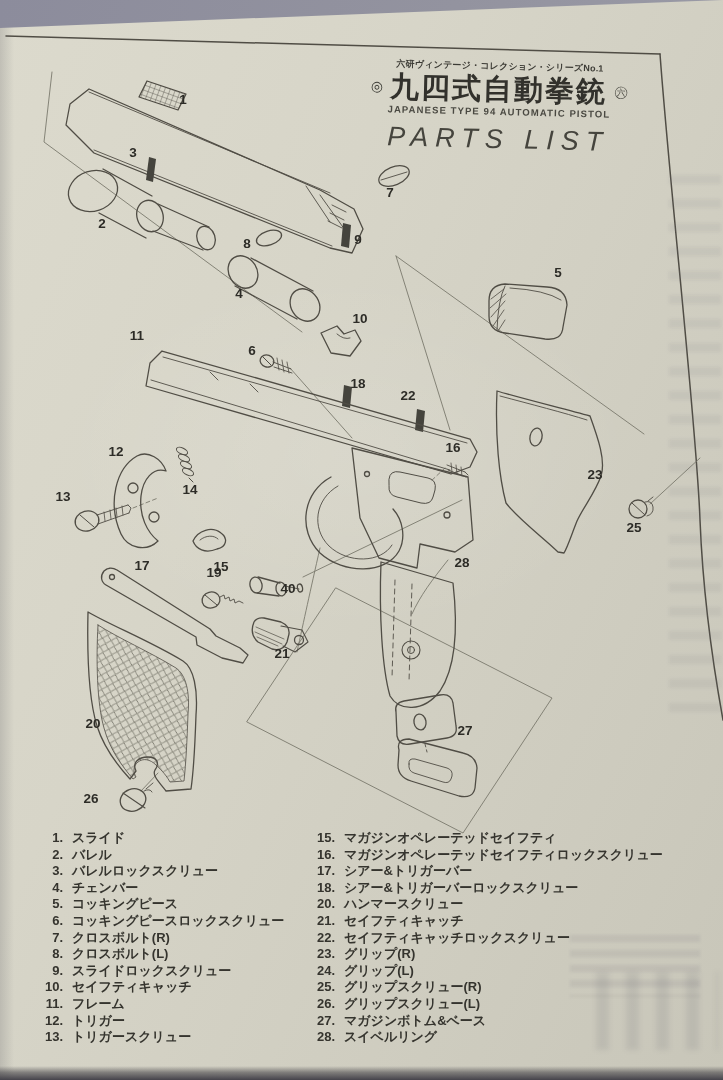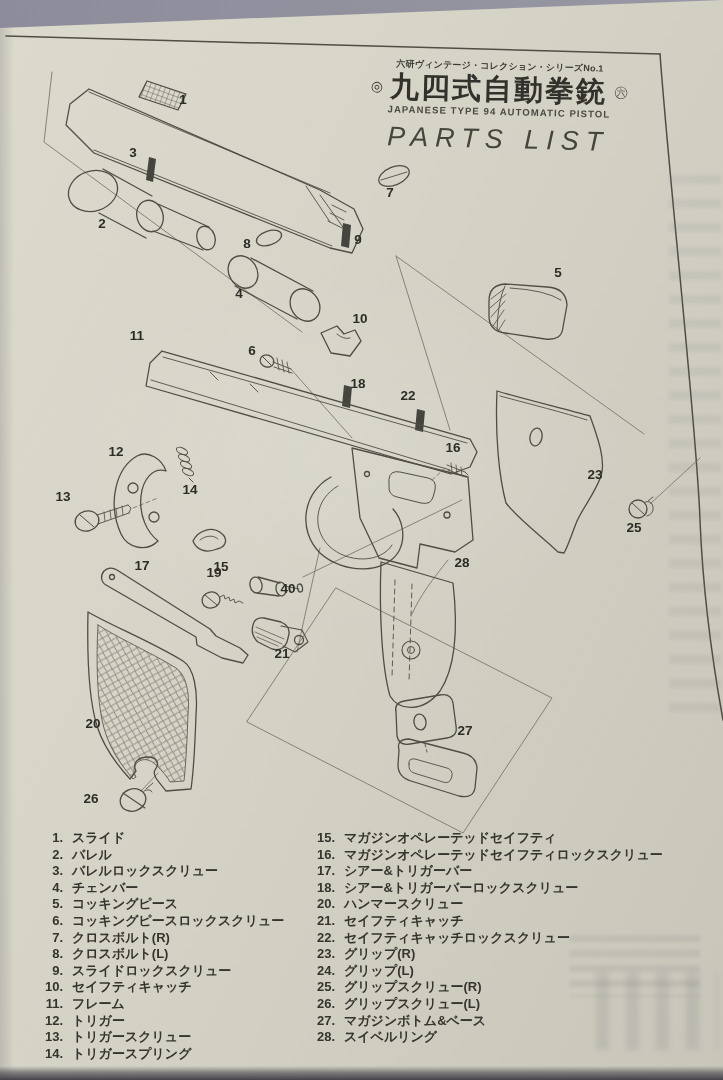--- a/index.html
+++ b/index.html
@@ -335,24 +335,20 @@
         <span class="lbl">フレーム</span>
       </li>
       <li>
         <span class="num">12.</span>
         <span class="lbl">トリガー</span>
       </li>
       <li>
         <span class="num">13.</span>
         <span class="lbl">トリガースクリュー</span>
       </li>
-      <li>
-        <span class="num">14.</span>
-        <span class="lbl">トリガースプリング</span>
-      </li>
     </ul>
   <ul class="plcol" id="parts-list-right">
       <li>
         <span class="num">15.</span>
         <span class="lbl">マガジンオペレーテッドセイフティ</span>
       </li>
       <li>
         <span class="num">16.</span>
         <span class="lbl">マガジンオペレーテッドセイフティロックスクリュー</span>
       </li>

